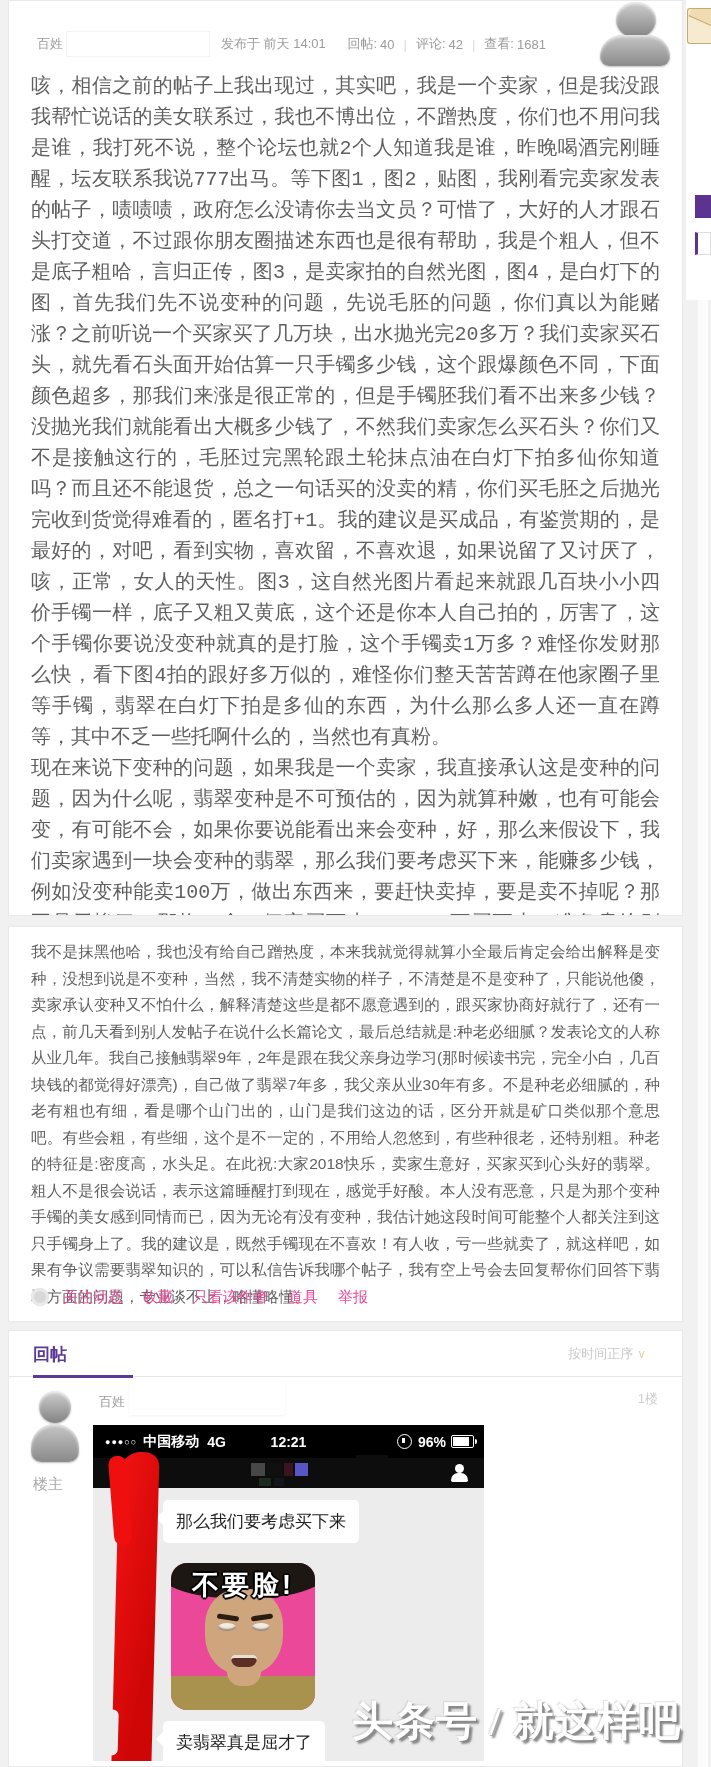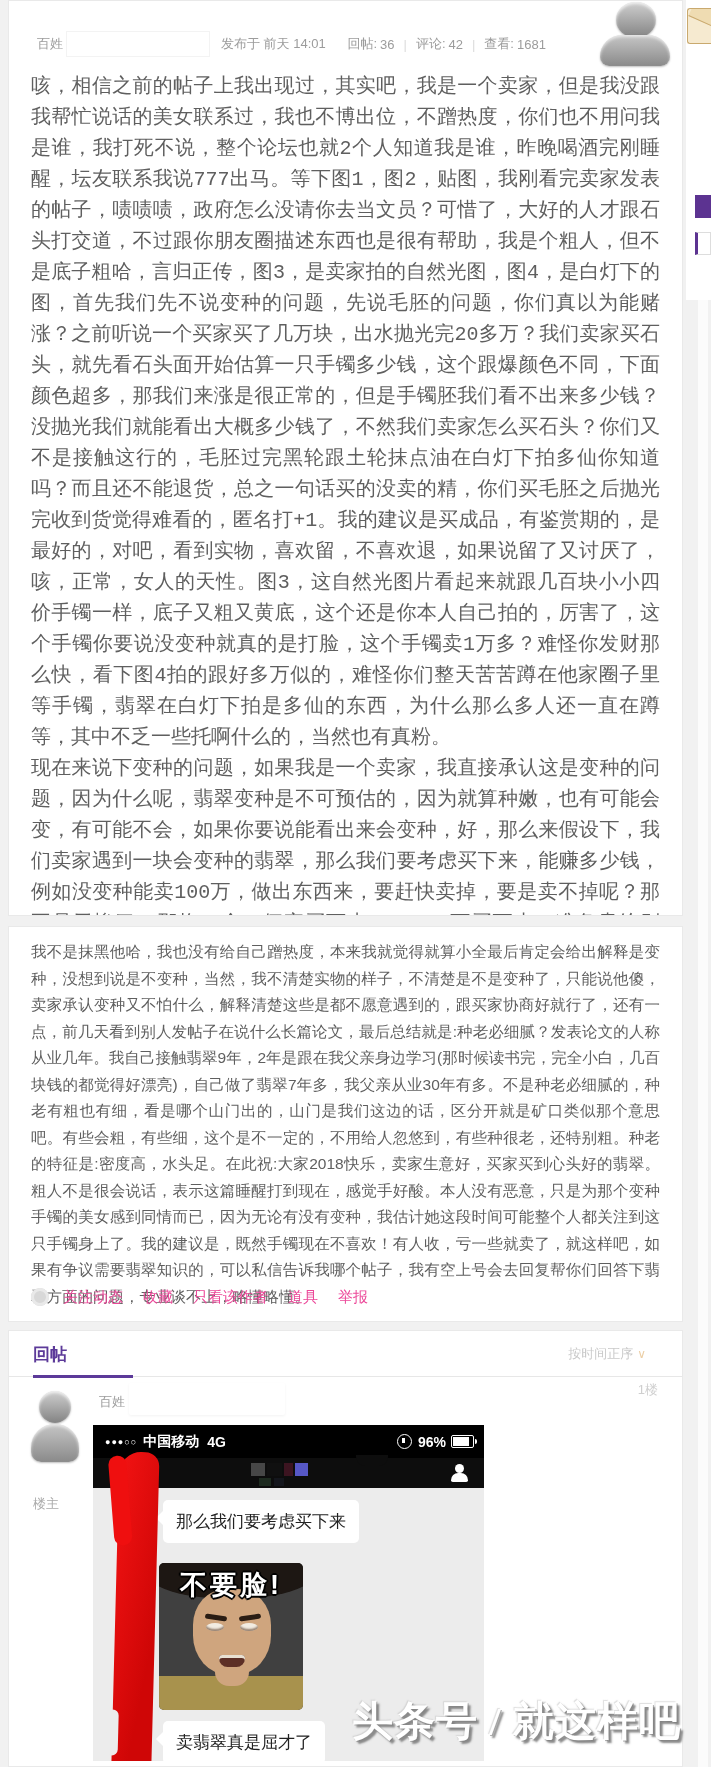--- a/index.html
+++ b/index.html
@@ -46,25 +46,25 @@
   .agree-text{color:#b9b9b9;font-size:14px;margin:0 10px 0 4px;white-space:nowrap;}
   .agree-text b{font-weight:400;color:#8f7fc0;}
   .thumb{width:26px;height:26px;}
 
   
   .reply-head{height:45px;border-bottom:1px solid #e7e7e7;position:relative;}
   .reply-title{position:absolute;left:24px;top:12px;font-size:17px;font-weight:700;color:#5c3a99;}
   .rh-bar{position:absolute;left:24px;bottom:-2px;width:100px;height:3px;background:#5c3a99;}
   .sort{position:absolute;right:36px;top:14px;font-size:13px;color:#c9c9c9;}
   .sort i{font-style:normal;color:#eccfa6;font-size:12px;margin-left:4px;}
-  .floor{position:absolute;right:24px;top:50px;font-size:13px;color:#cfcfcf;}
+  .floor{position:absolute;right:24px;top:59px;font-size:13px;color:#cfcfcf;}
   .avatar-reply{left:22px;top:60px;width:48px;height:72px;}
   .avatar-reply .head{left:8px;top:0;width:32px;height:32px;}
   .avatar-reply .body{left:0;top:33px;width:48px;height:38px;border-radius:24px 24px 10px 10px;}
-  .owner{position:absolute;left:24px;top:164px;font-size:13px;color:#a9a9a9;}
+  .owner{position:absolute;left:24px;top:144px;font-size:15px;color:#a9a9a9;}
   .r-badge{position:absolute;left:90px;top:62px;font-size:13px;color:#9c9c9c;}
   .censor-r{position:absolute;left:120px;top:52px;width:156px;height:32px;background:#fff;border-radius:2px;box-shadow:0 1px 3px rgba(0,0,0,.05);}
 
   
   .phone{position:absolute;left:84px;top:94px;width:391px;height:336px;overflow:hidden;background:#ececec;}
   .statusbar{height:33px;background:#000;color:#fff;display:flex;align-items:center;font-size:14px;font-weight:700;}
   .sig{font-size:9px;letter-spacing:1px;margin:0 6px 0 12px;}
   .carrier{margin-right:8px;}
   .sb-time{position:absolute;left:0;right:0;text-align:center;font-weight:700;}
   .sb-right{margin-left:auto;display:flex;align-items:center;margin-right:10px;}
@@ -87,21 +87,21 @@
   .nc6{width:10px;height:8px;background:#14161c;}
   .contact{position:absolute;right:14px;top:6px;width:20px;height:18px;}
   .contact .c-head{position:absolute;left:5px;top:0;width:9px;height:9px;border-radius:50%;background:#fff;}
   .contact .c-body{position:absolute;left:1px;top:9px;width:17px;height:9px;border-radius:8px 8px 2px 2px;background:#fff;}
   .notch{position:absolute;left:263px;top:30px;width:32px;height:11px;background:#0d0d0d;border-radius:0 0 9px 9px;}
   .chat{position:absolute;left:0;top:63px;right:0;bottom:0;}
   .bubble{position:absolute;background:#fff;border-radius:5px;font-size:17px;color:#222;padding:10px 13px;white-space:nowrap;}
   .bubble:before{content:"";position:absolute;left:-5px;top:13px;width:10px;height:10px;background:#fff;transform:rotate(45deg);}
   .bub1{left:70px;top:12px;}
   .bub2{left:70px;top:233px;}
-  .sticker{position:absolute;left:66px;top:75px;width:144px;height:147px;border-radius:5px;overflow:hidden;background:#404040;}
+  .sticker{position:absolute;left:78px;top:75px;width:144px;height:147px;border-radius:16px;overflow:hidden;background:#ec4899;}
   .st-hair{position:absolute;left:-12px;top:-16px;width:168px;height:52px;border-radius:50%;background:#1d1713;}
   .st-face{position:absolute;left:34px;top:26px;width:78px;height:86px;border-radius:42% 42% 46% 46%;background:#cfa57e;}
   .st-brow{position:absolute;width:22px;height:5px;background:#2a1d14;border-radius:3px;}
   .st-brow.l{left:46px;top:52px;transform:rotate(8deg);}
   .st-brow.r{left:80px;top:52px;transform:rotate(-8deg);}
   .st-eye{position:absolute;width:18px;height:8px;background:#f2ece2;border-radius:50%;box-shadow:inset 0 -2px 2px rgba(90,60,40,.6);}
   .st-eye.l{left:47px;top:60px;}
   .st-eye.r{left:81px;top:60px;}
   .st-mouth{position:absolute;left:60px;top:92px;width:26px;height:12px;background:#5d2f26;border-radius:4px 4px 10px 10px;box-shadow:inset 0 3px 0 #e8e0d2;}
   .st-shirt{position:absolute;left:0;bottom:0;width:144px;height:34px;background:#a8924d;}
@@ -129,21 +129,21 @@
 
 <div class="main-col">
 
   <section class="panel panel-a">
     <div class="meta">
       <span class="badge">百姓</span>
       <span class="censor-h"></span>
       <span>发布于 前天 14:01</span>
       <span class="sep">&nbsp;</span>
       <span>回帖:</span>
-        <b>36</b>
+        <b>40</b>
       <span class="sep">|</span>
       <span>评论:</span>
         <b>42</b>
       <span class="sep">|</span>
       <span>查看:</span>
         <b>1681</b>
     </div>
     <div class="body-text">
       <p>咳，相信之前的帖子上我出现过，其实吧，我是一个卖家，但是我没跟我帮忙说话的美女联系过，我也不博出位，不蹭热度，你们也不用问我是谁，我打死不说，整个论坛也就2个人知道我是谁，昨晚喝酒完刚睡醒，坛友联系我说777出马。等下图1，图2，贴图，我刚看完卖家发表的帖子，啧啧啧，政府怎么没请你去当文员？可惜了，大好的人才跟石头打交道，不过跟你朋友圈描述东西也是很有帮助，我是个粗人，但不是底子粗哈，言归正传，图3，是卖家拍的自然光图，图4，是白灯下的图，首先我们先不说变种的问题，先说毛胚的问题，你们真以为能赌涨？之前听说一个买家买了几万块，出水抛光完20多万？我们卖家买石头，就先看石头面开始估算一只手镯多少钱，这个跟爆颜色不同，下面颜色超多，那我们来涨是很正常的，但是手镯胚我们看不出来多少钱？没抛光我们就能看出大概多少钱了，不然我们卖家怎么买石头？你们又不是接触这行的，毛胚过完黑轮跟土轮抹点油在白灯下拍多仙你知道吗？而且还不能退货，总之一句话买的没卖的精，你们买毛胚之后抛光完收到货觉得难看的，匿名打+1。我的建议是买成品，有鉴赏期的，是最好的，对吧，看到实物，喜欢留，不喜欢退，如果说留了又讨厌了，咳，正常，女人的天性。图3，这自然光图片看起来就跟几百块小小四价手镯一样，底子又粗又黄底，这个还是你本人自己拍的，厉害了，这个手镯你要说没变种就真的是打脸，这个手镯卖1万多？难怪你发财那么快，看下图4拍的跟好多万似的，难怪你们整天苦苦蹲在他家圈子里等手镯，翡翠在白灯下拍是多仙的东西，为什么那么多人还一直在蹲等，其中不乏一些托啊什么的，当然也有真粉。</p>
       <p>现在来说下变种的问题，如果我是一个卖家，我直接承认这是变种的问题，因为什么呢，翡翠变种是不可预估的，因为就算种嫩，也有可能会变，有可能不会，如果你要说能看出来会变种，好，那么来假设下，我们卖家遇到一块会变种的翡翠，那么我们要考虑买下来，能赚多少钱，例如没变种能卖100万，做出东西来，要赶快卖掉，要是卖不掉呢？那不是亏惨了？那换一个，便宜买下来，70.80万买下来，准备卖给别人，那么问题来了，别的卖家也能看得出会变种啊，那么别人也要便宜，还你个50.60万，那你卖不卖？不卖，留着留着变种了，回家垫床底吧。这个变种是不可预测的。我们也不想它变种，第一，失去客户，第二，像这样造成对自己名誉损失什么的，你干脆补偿一点给买家个心理安慰就好了，还写了一篇文绉绉的论文来掩饰这，掩饰那，还不忘拿出些东西来给自己打下广告，让别人关注你，你是在挖坑给自己跳吗？为什么我这么说呢，因为你承认变种，别人不会想到其他方面去，例如抛光粉，或者之类的处理方法，因为手镯变差那么大，你一定要拿个理由出来说，像你现在，你说没变种，好，那么丑的手镯你卖1万多，不谈你在白灯下的，就是自然光的，1万多贵不贵？天价了！敢说不贵的，我............</p>
@@ -177,20 +177,21 @@
     </div>
     <span class="owner">楼主</span>
     <span class="r-badge">百姓</span>
     <span class="censor-r"></span>
 
     <div class="phone">
       <div class="statusbar">
         <span class="sig">●●●○○</span>
         <span class="carrier">中国移动</span>
         <span>4G</span>
+        <span class="sb-time">12:21</span>
         <span class="sb-right">
           <span class="lock"></span>
           <span>96%</span>
           <span class="batt">
               <i></i>
             </span>
         </span>
       </div>
       <div class="navbar">
         <span class="back">〈</span>

